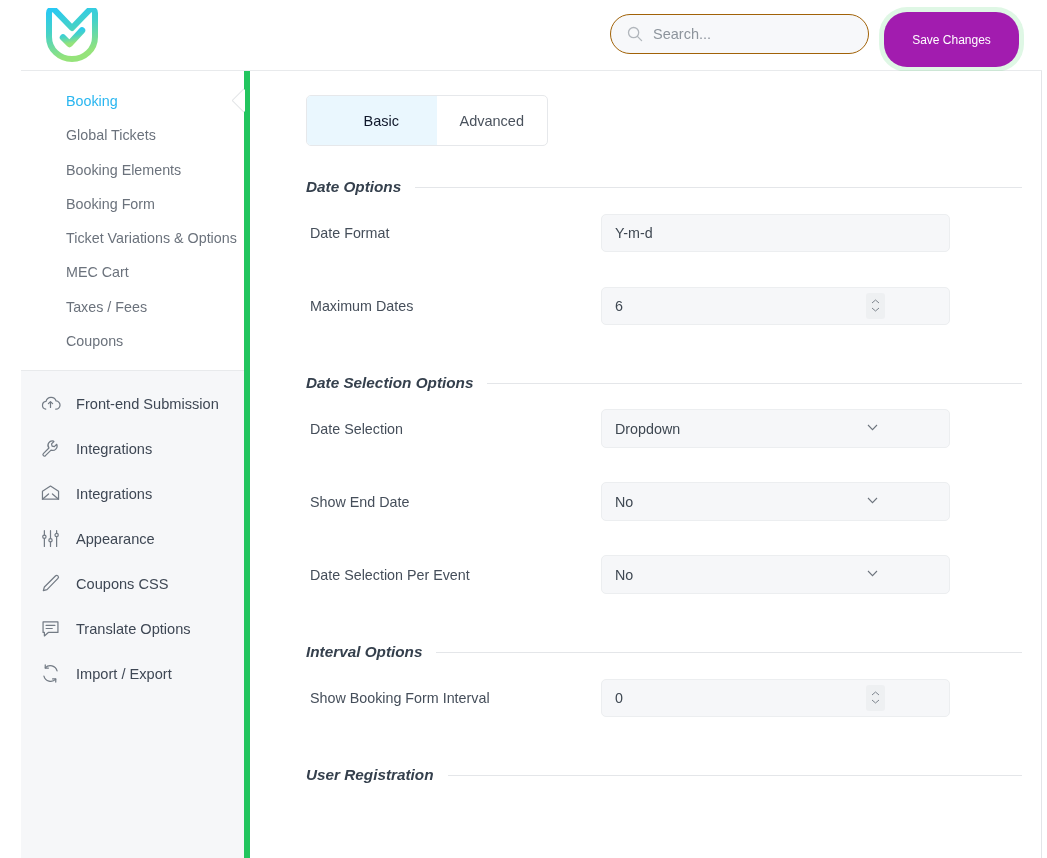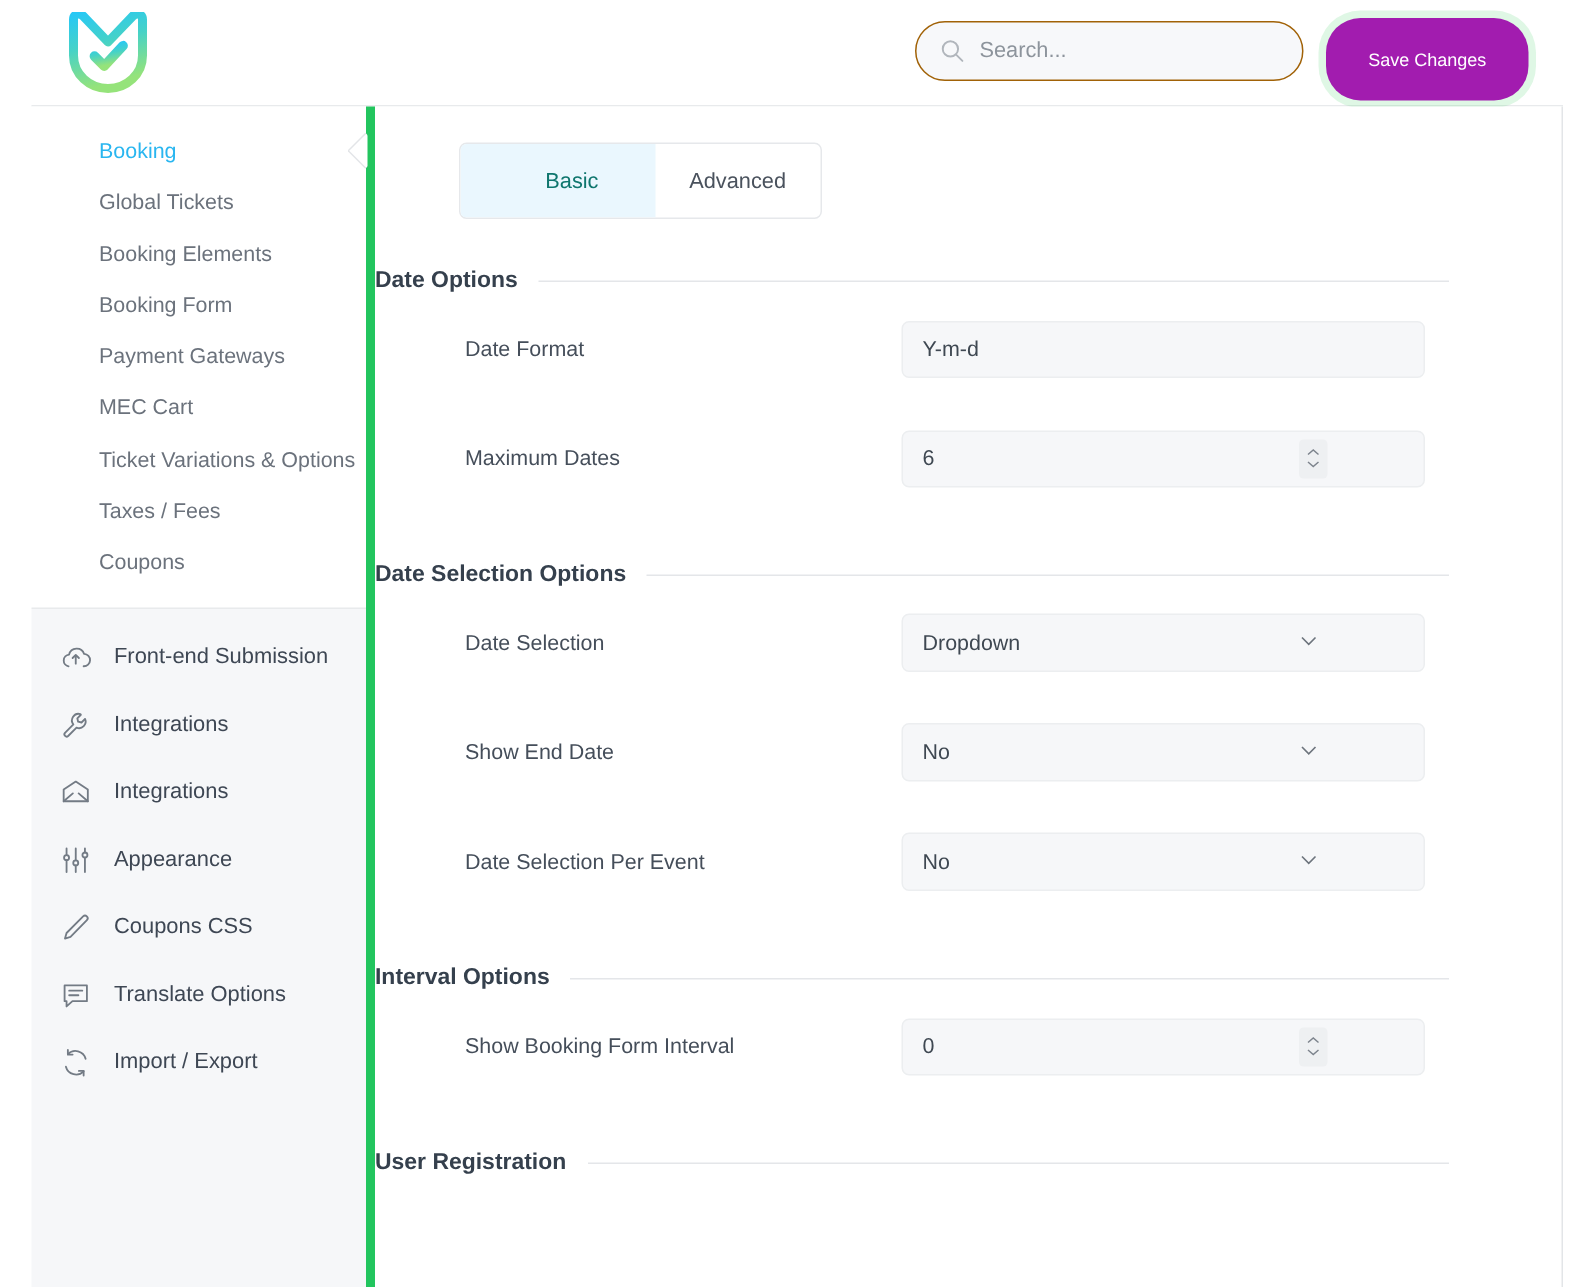--- a/index.html
+++ b/index.html
@@ -88,25 +88,25 @@
   }
   .tabs {
     margin-left: 56px; width: 242px; height: 51px;
     border: 1px solid #e6e8eb; border-radius: 5px;
     display: flex; overflow: hidden; background: #fff;
   }
   .tab {
     flex: 1; display: flex; align-items: center; justify-content: center;
     font-size: 14.5px; color: #4a525d; cursor: pointer;
   }
-  .tab.active { background: #eaf7fe; color: #0f766e; padding-left: 19px; }
+  .tab.active { background: #eaf7fe; color: #0f172a; padding-left: 19px; }
 
   .section { margin-top: 32px; }
   .section-head {
-    display: flex; align-items: center; width: 716px;
+    display: flex; align-items: center; margin-left: 56px; width: 716px; font-style: italic;
   }
   .section-title {
     font-size: 15.3px; font-weight: bold; color: #35404d; white-space: nowrap;
   }
   .section-rule { flex: 1; height: 1px; background: #e4e6e9; margin-left: 14px; }
 
   .field-row {
     display: flex; align-items: center; margin-left: 60px; height: 73px;
   }
   .field-label {
@@ -169,23 +169,22 @@
 
     <button class="save-btn">Save Changes</button>
   </div>
 
   <div class="sidebar">
     <div class="submenu">
       <div class="submenu-item active">Booking</div>
       <div class="submenu-item">Global Tickets</div>
       <div class="submenu-item">Booking Elements</div>
       <div class="submenu-item">Booking Form</div>
-      <div class="submenu-item">Payment Gateways</div>
+      <div class="submenu-item">Ticket Variations &amp; Options</div>
       <div class="submenu-item">MEC Cart</div>
-      <div class="submenu-item">Ticket Variations &amp; Options</div>
       <div class="submenu-item">Taxes / Fees</div>
       <div class="submenu-item">Coupons</div>
       <div class="notch"></div>
     </div>
 
     <div class="lower-nav">
       <div class="nav-item">
         <span class="nav-icon">
           <svg width="21" height="21" viewBox="0 0 24 24" fill="none" stroke="#737b85" stroke-width="1.4" stroke-linecap="round" stroke-linejoin="round">
             <path d="M6.5 18.5A4.5 4.5 0 0 1 6.9 9.6 6 6 0 0 1 18.4 9.1 4 4 0 0 1 18 18.5"></path>

